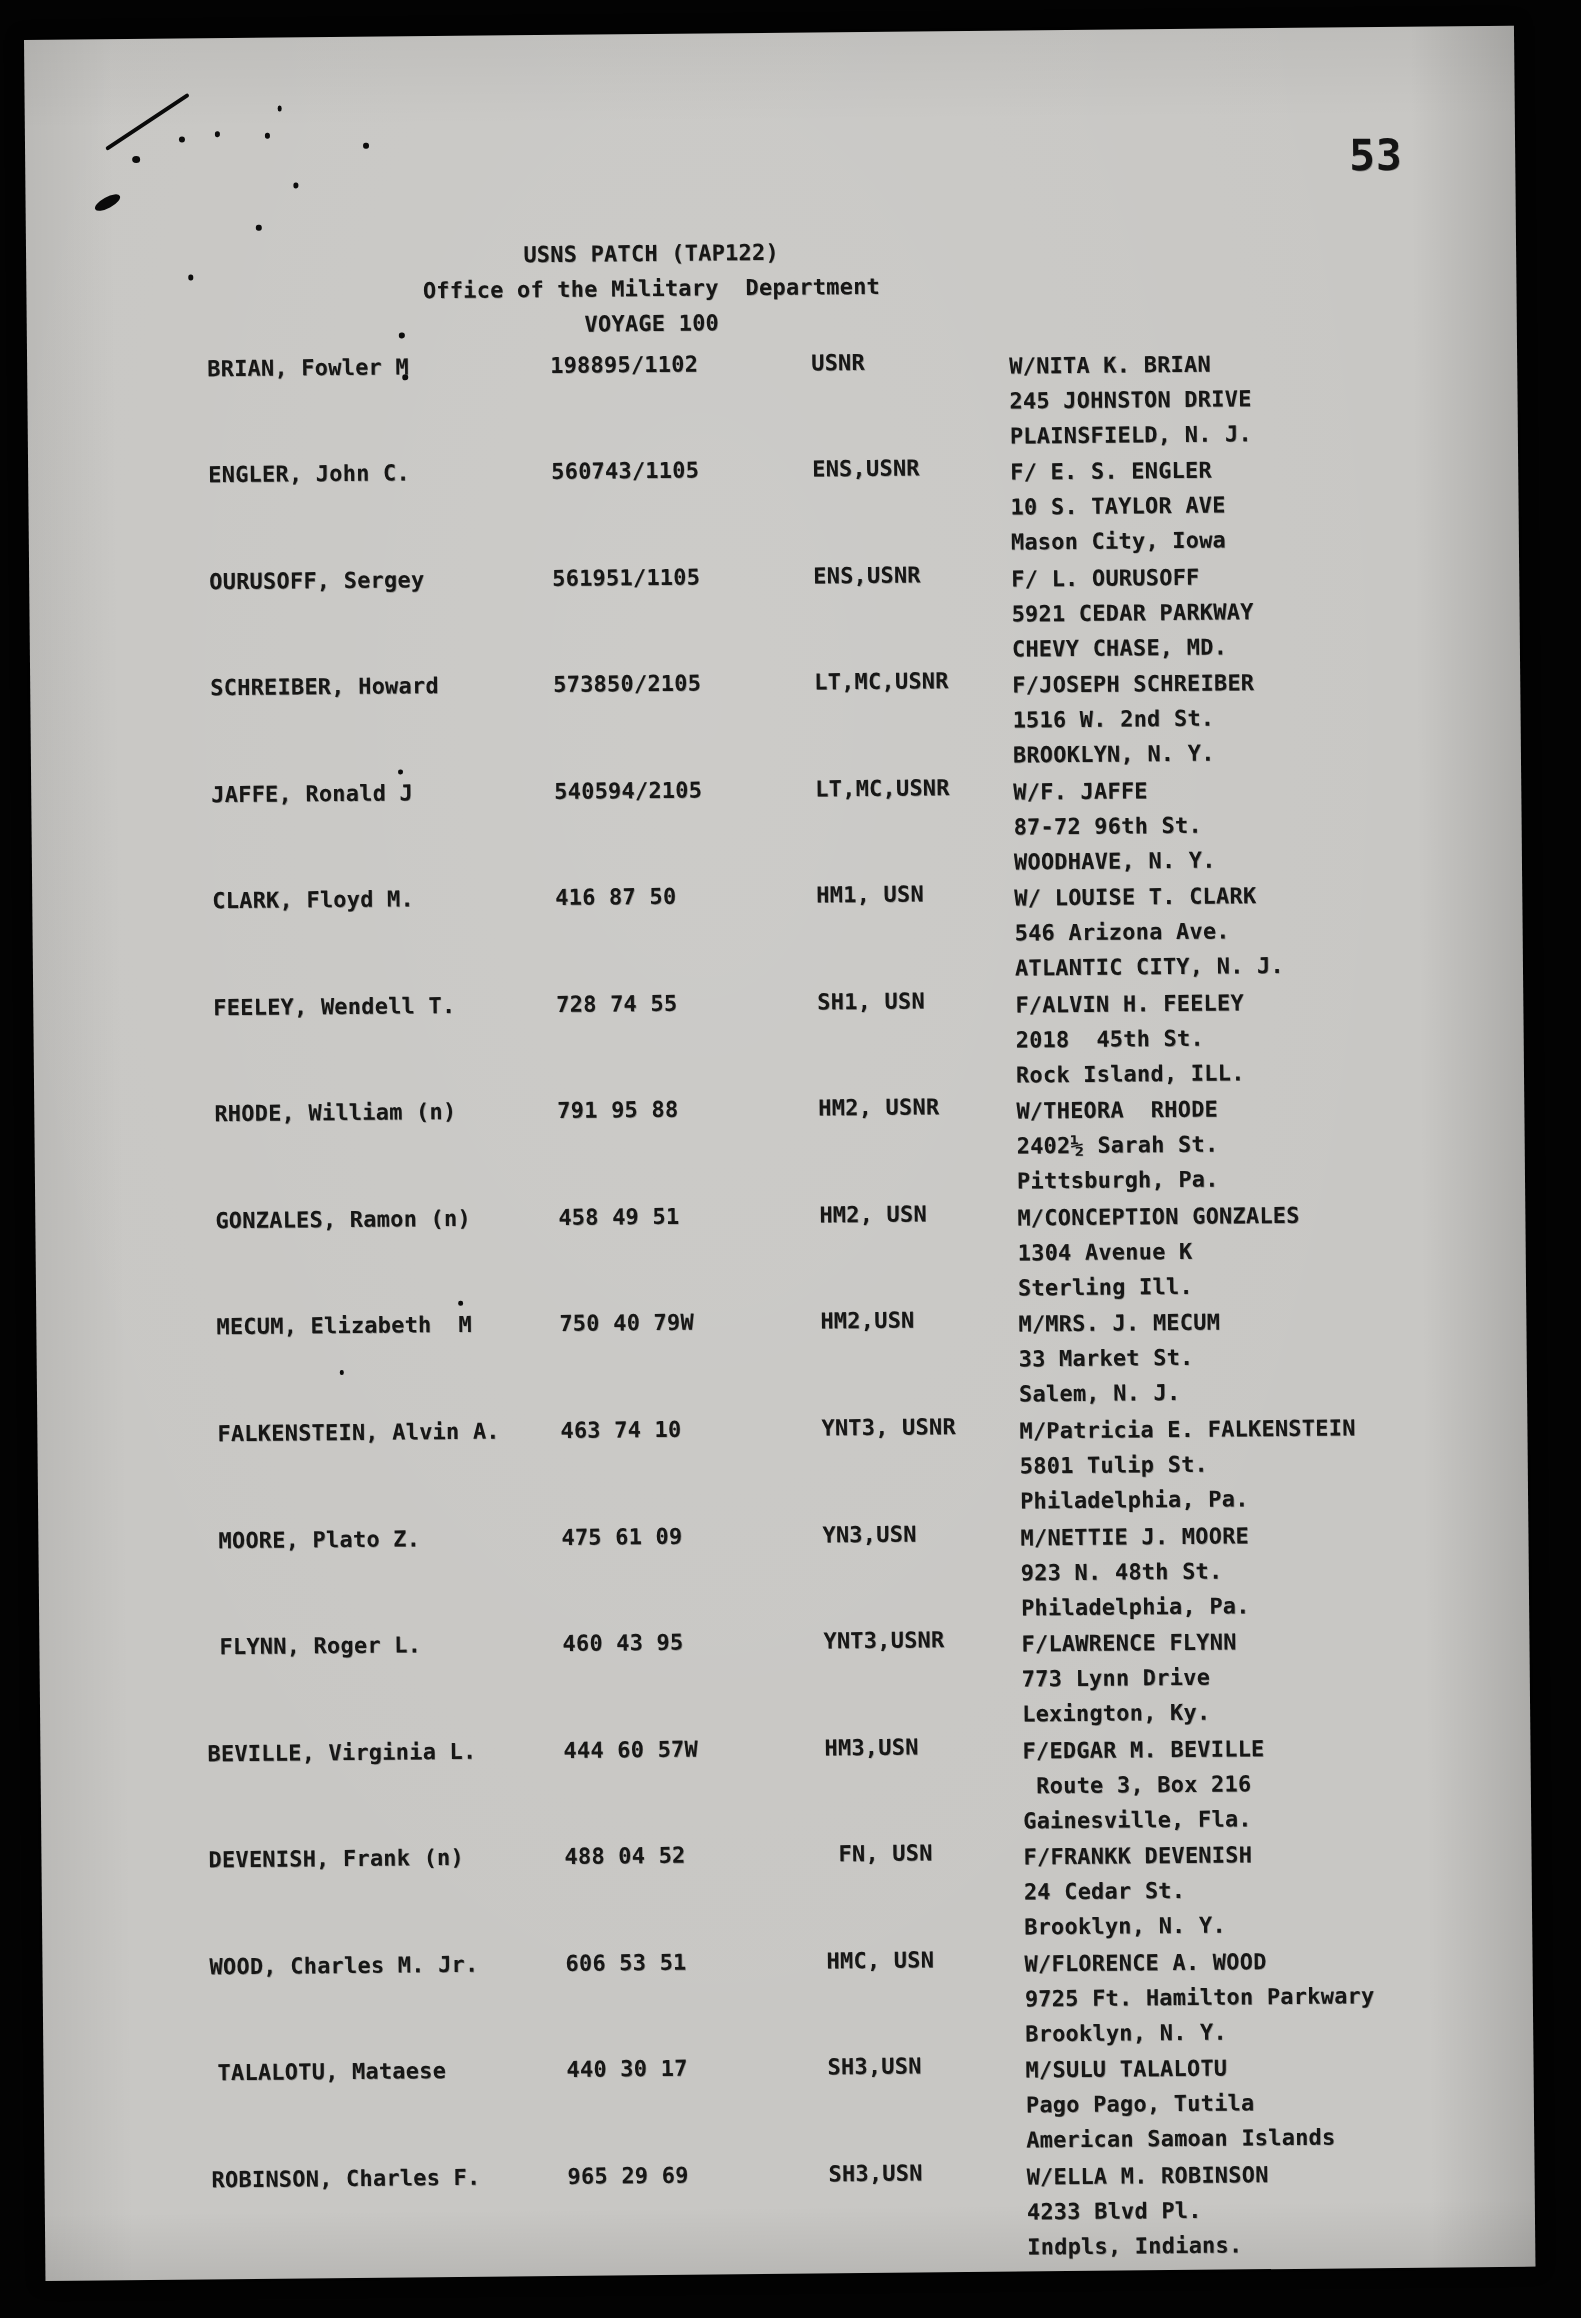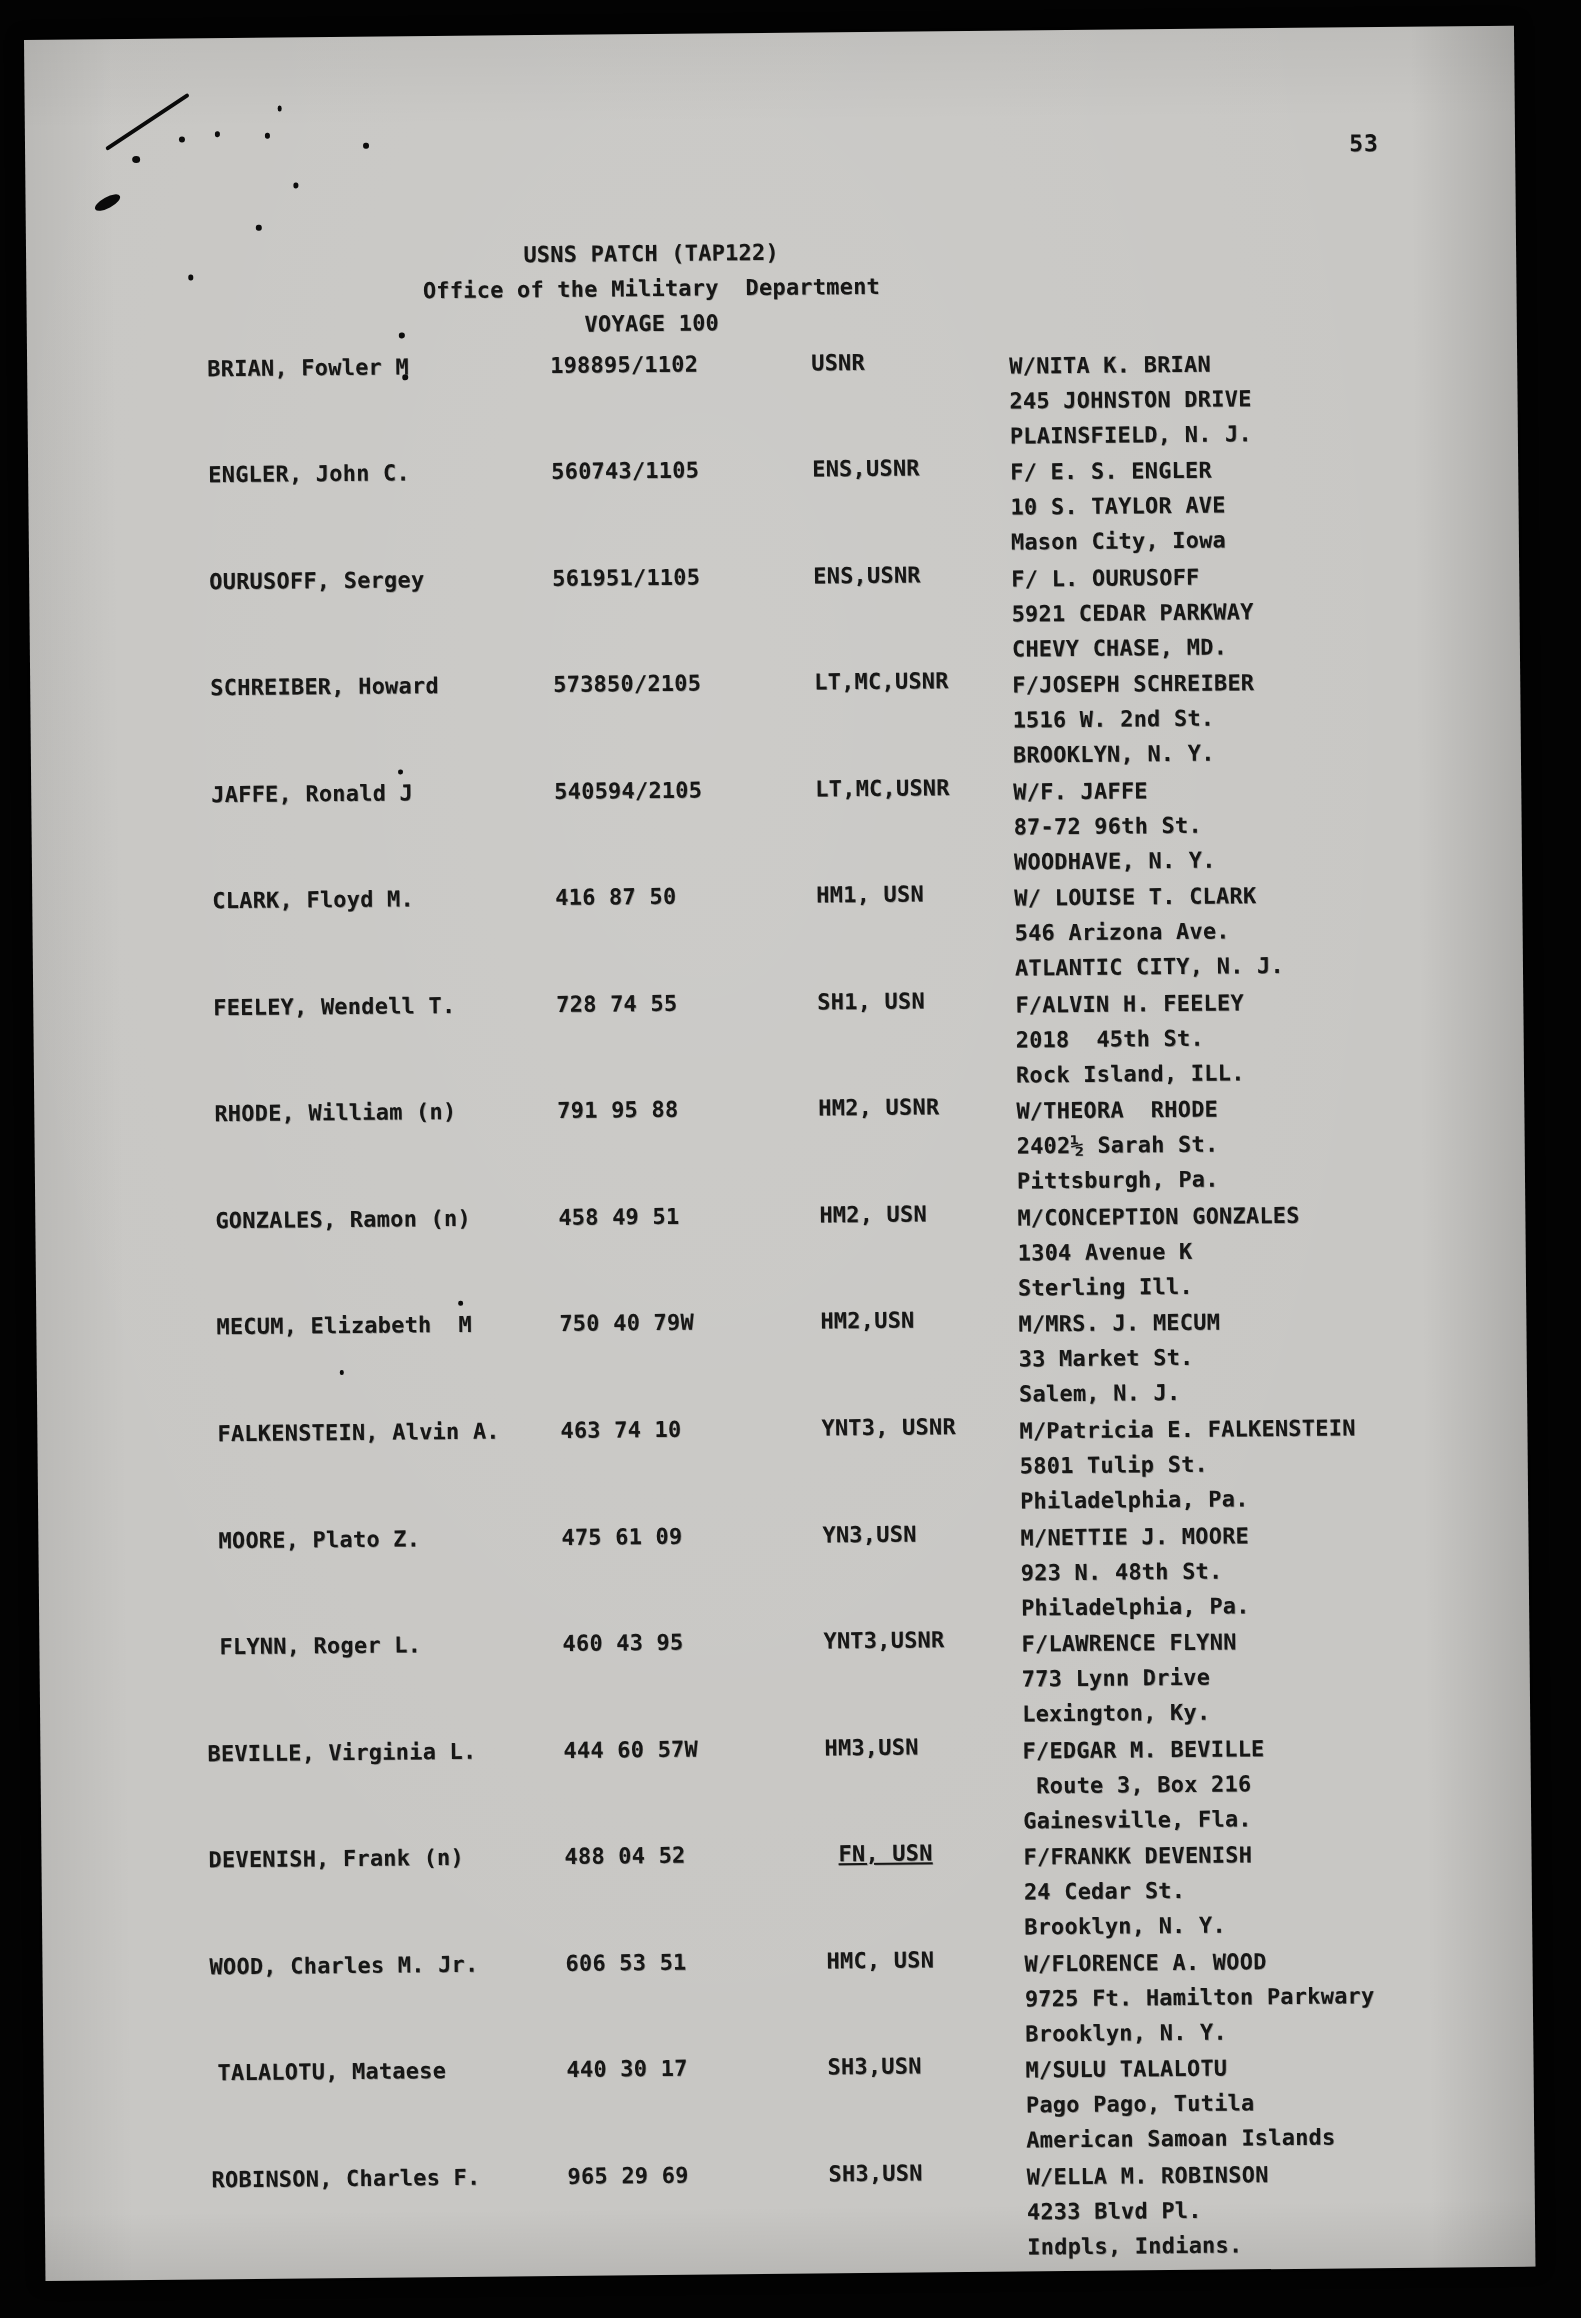--- a/index.html
+++ b/index.html
@@ -26,21 +26,21 @@
   .typed{
     color:#171716;
     font-weight:700;
     font-size:22px;
     letter-spacing:0.2px;
     white-space:pre;
     text-shadow:0.6px 0.6px 0 rgba(23,23,22,0.35);
   }
   .page-number{
     position:absolute; left:1324px; top:103px;
-    font-size:23px; font-weight:700; color:#141414;
+    font-size:43px; font-weight:700; color:#141414;
     letter-spacing:0.9px;
   }
   .header{
     position:absolute; left:184px; top:202px; width:882px;
     text-align:center; line-height:35px;
   }
   .hline{display:block;}
   .row{position:absolute; left:0; width:100%; height:110px;}
   .cell{position:absolute; top:0; line-height:26px;}
   .cell.name{left:180px;}
@@ -173,21 +173,21 @@
   </div>
       <div class="row" style="top: 1703px;">
     <span class="cell name typed" style="left: 167px;">BEVILLE, Virginia L.</span>
     <span class="cell serial typed">444 60 57W</span>
     <span class="cell rank typed">HM3,USN</span>
     <span class="cell nok typed"><div class="nok-line">F/EDGAR M. BEVILLE</div><div class="nok-line"> Route 3, Box 216</div><div class="nok-line">Gainesville, Fla.</div></span>
   </div>
       <div class="row" style="top: 1809px;">
     <span class="cell name typed" style="left: 167px;">DEVENISH, Frank (n)</span>
     <span class="cell serial typed">488 04 52</span>
-    <span class="cell rank typed" style="left: 797px; text-decoration: underline;">FN, USN</span>
+    <span class="cell rank typed" style="left: 797px;">FN, USN</span>
     <span class="cell nok typed"><div class="nok-line">F/FRANKK DEVENISH</div><div class="nok-line">24 Cedar St.</div><div class="nok-line">Brooklyn, N. Y.</div></span>
   </div>
       <div class="row" style="top: 1916px;">
     <span class="cell name typed" style="left: 167px;">WOOD, Charles M. Jr.</span>
     <span class="cell serial typed">606 53 51</span>
     <span class="cell rank typed">HMC, USN</span>
     <span class="cell nok typed"><div class="nok-line">W/FLORENCE A. WOOD</div><div class="nok-line">9725 Ft. Hamilton Parkwary</div><div class="nok-line">Brooklyn, N. Y.</div></span>
   </div>
       <div class="row" style="top: 2022px;">
     <span class="cell name typed" style="left: 174px;">TALALOTU, Mataese</span>

